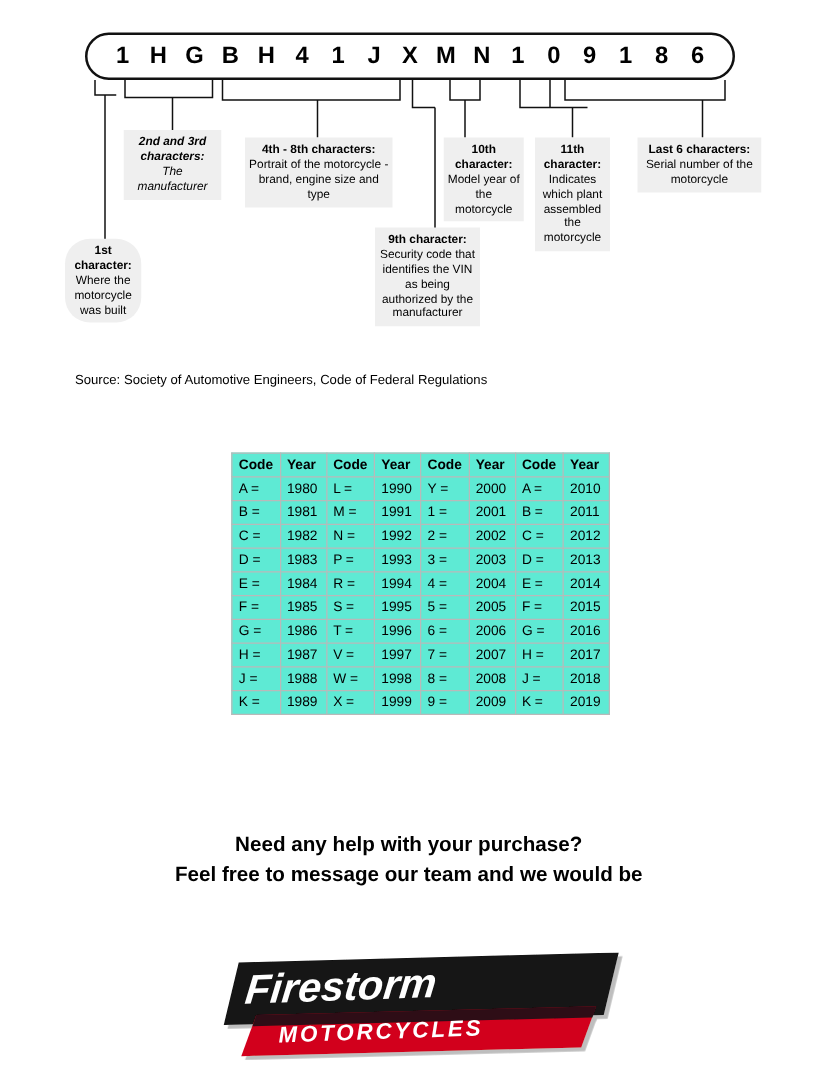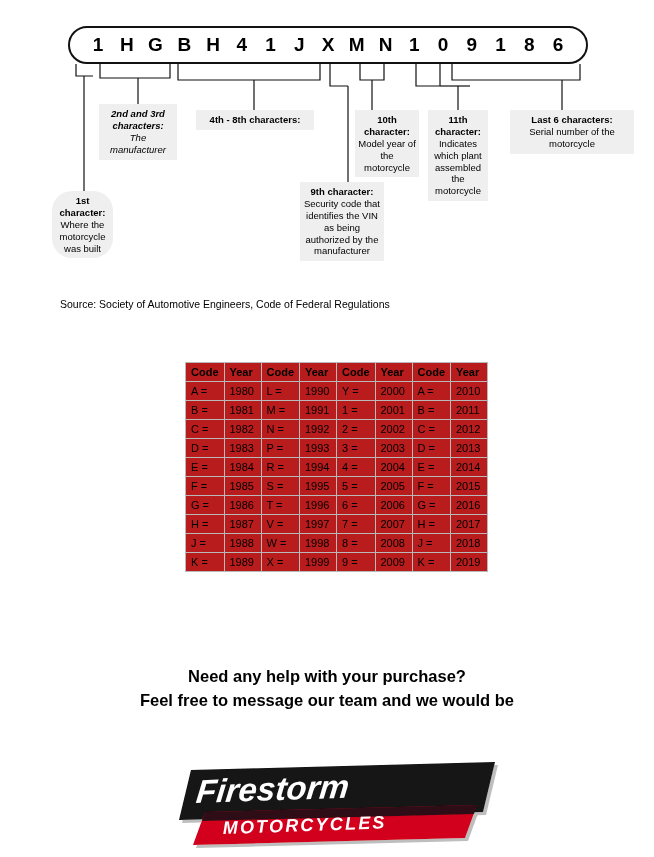--- a/index.html
+++ b/index.html
@@ -70,39 +70,39 @@
     font-weight: bold;
     display: block;
   }
 
   #co-1 { left: 52px;  top: 191px; width: 61px; border-radius: 20px; }
   #co-23 { left: 99px; top: 104px; width: 78px; font-style: italic; }
   #co-48 { left: 196px; top: 110px; width: 118px; }
   #co-9  { left: 300px; top: 182px; width: 84px; }
   #co-10 { left: 355px; top: 110px; width: 64px; }
   #co-11 { left: 428px; top: 110px; width: 60px; }
-  #co-last6 { left: 510px; top: 110px; width: 124px; }
+  #co-last6 { left: 510px; top: 110px; width: 99px; }
 
   
   .source {
     position: absolute;
     left: 60px;
     top: 298px;
     font-size: 10.5px;
     color: #000;
   }
 
   
   .code-table {
     position: absolute;
     left: 185px;
     top: 362px;
     border-collapse: collapse;
     font-size: 11px;
-    background: #b91c1c;
+    background: #5eead4;
   }
   .code-table th,
   .code-table td {
     border: 1px solid #b9b9b9;
     padding: 3px 5px;
     height: 19px;
     box-sizing: border-box;
     font-weight: normal;
     text-align: left;
     white-space: nowrap;
@@ -198,20 +198,21 @@
   <span>Where the motorcycle was built</span>
 </div>
 
 <div class="callout" id="co-23">
   <span class="ttl">2nd and 3rd characters:</span>
   <span>The manufacturer</span>
 </div>
 
 <div class="callout" id="co-48">
   <span class="ttl">4th - 8th characters:</span>
+  <span>Portrait of the motorcycle - brand, engine size and type</span>
 </div>
 
 <div class="callout" id="co-9">
   <span class="ttl">9th character:</span>
   <span>Security code that identifies the VIN as being authorized by the manufacturer</span>
 </div>
 
 <div class="callout" id="co-10">
   <span class="ttl">10th character:</span>
   <span>Model year of the motorcycle</span>

